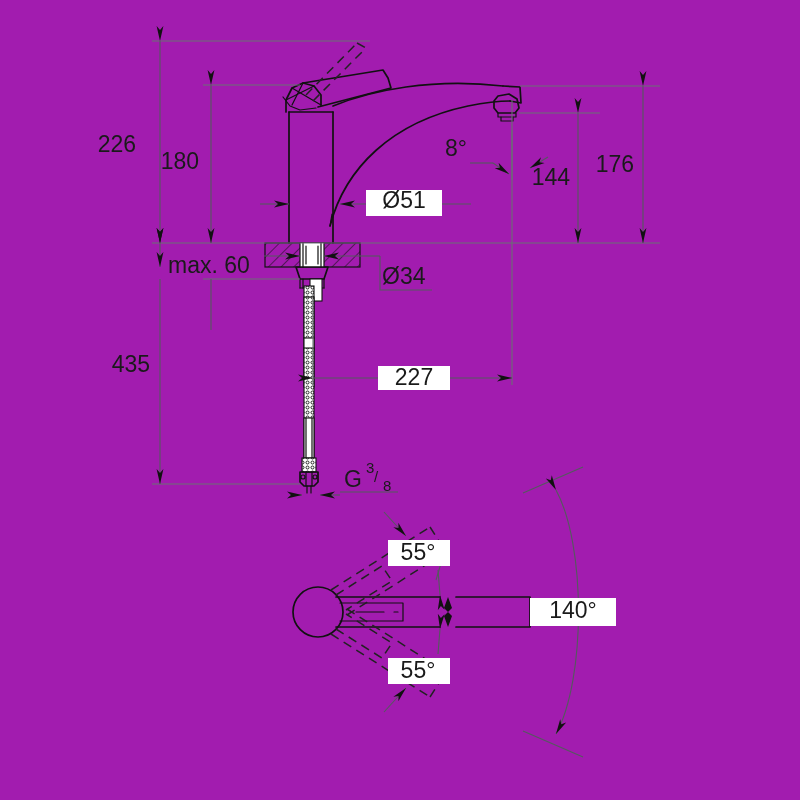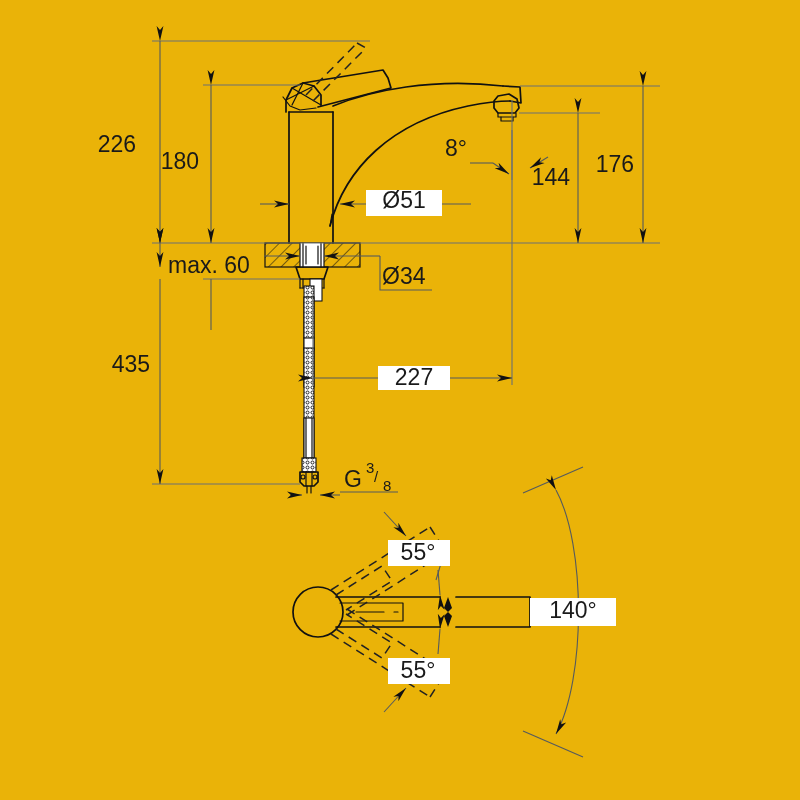--- a/index.html
+++ b/index.html
@@ -4,21 +4,21 @@
 <style>
   html, body {
     margin: 0;
     padding: 0;
     background: #ffffff;
   }
   #page {
     position: relative;
     width: 800px;
     height: 800px;
-    background: #eab308;
+    background: #a21caf;
     overflow: hidden;
     font-family: "Liberation Sans", sans-serif;
   }
   svg.drawing {
     position: absolute;
     left: 0;
     top: 0;
     width: 800px;
     height: 800px;
   }

